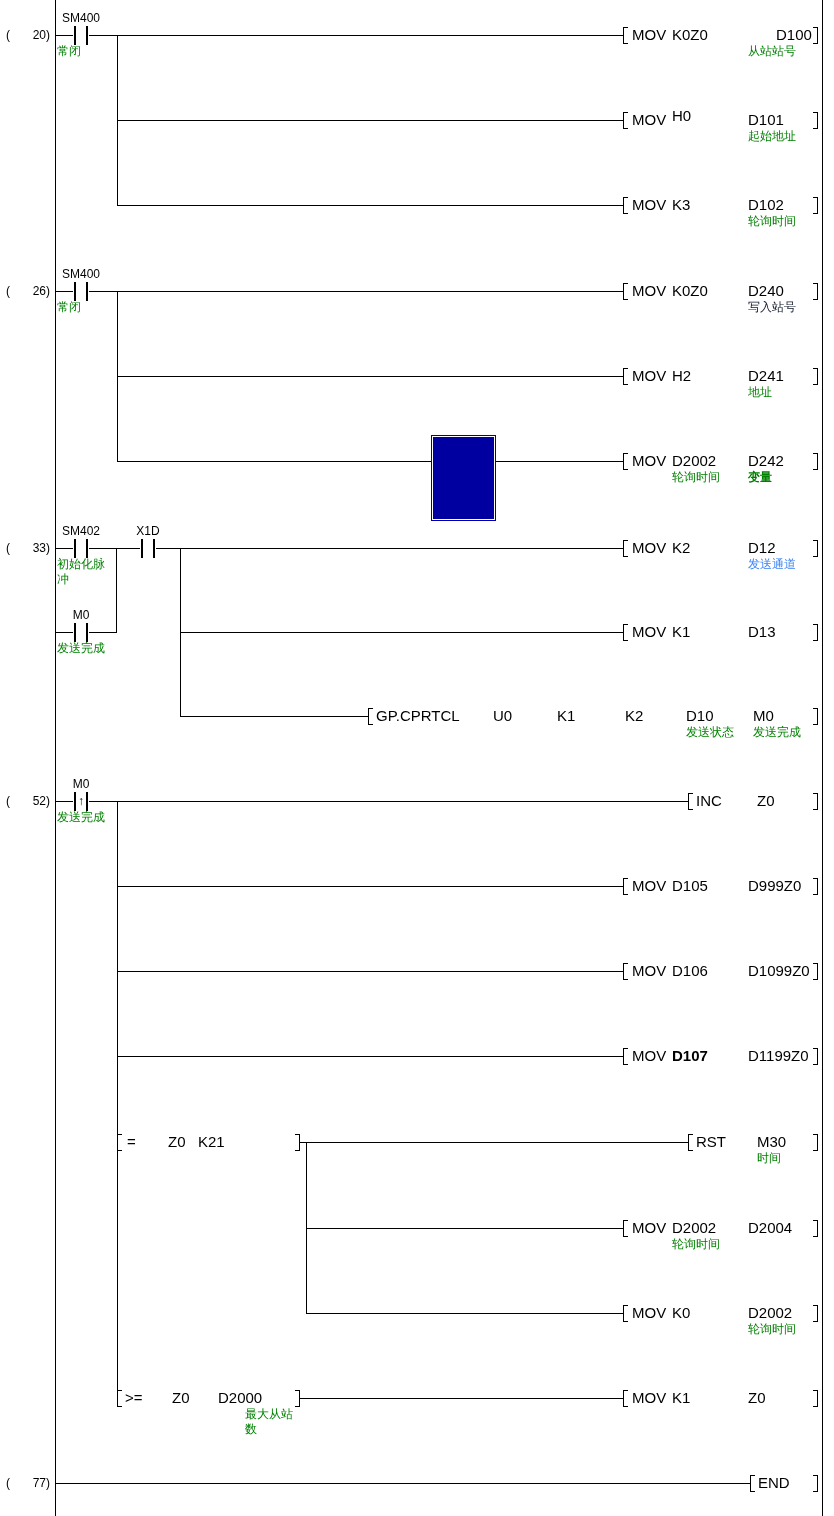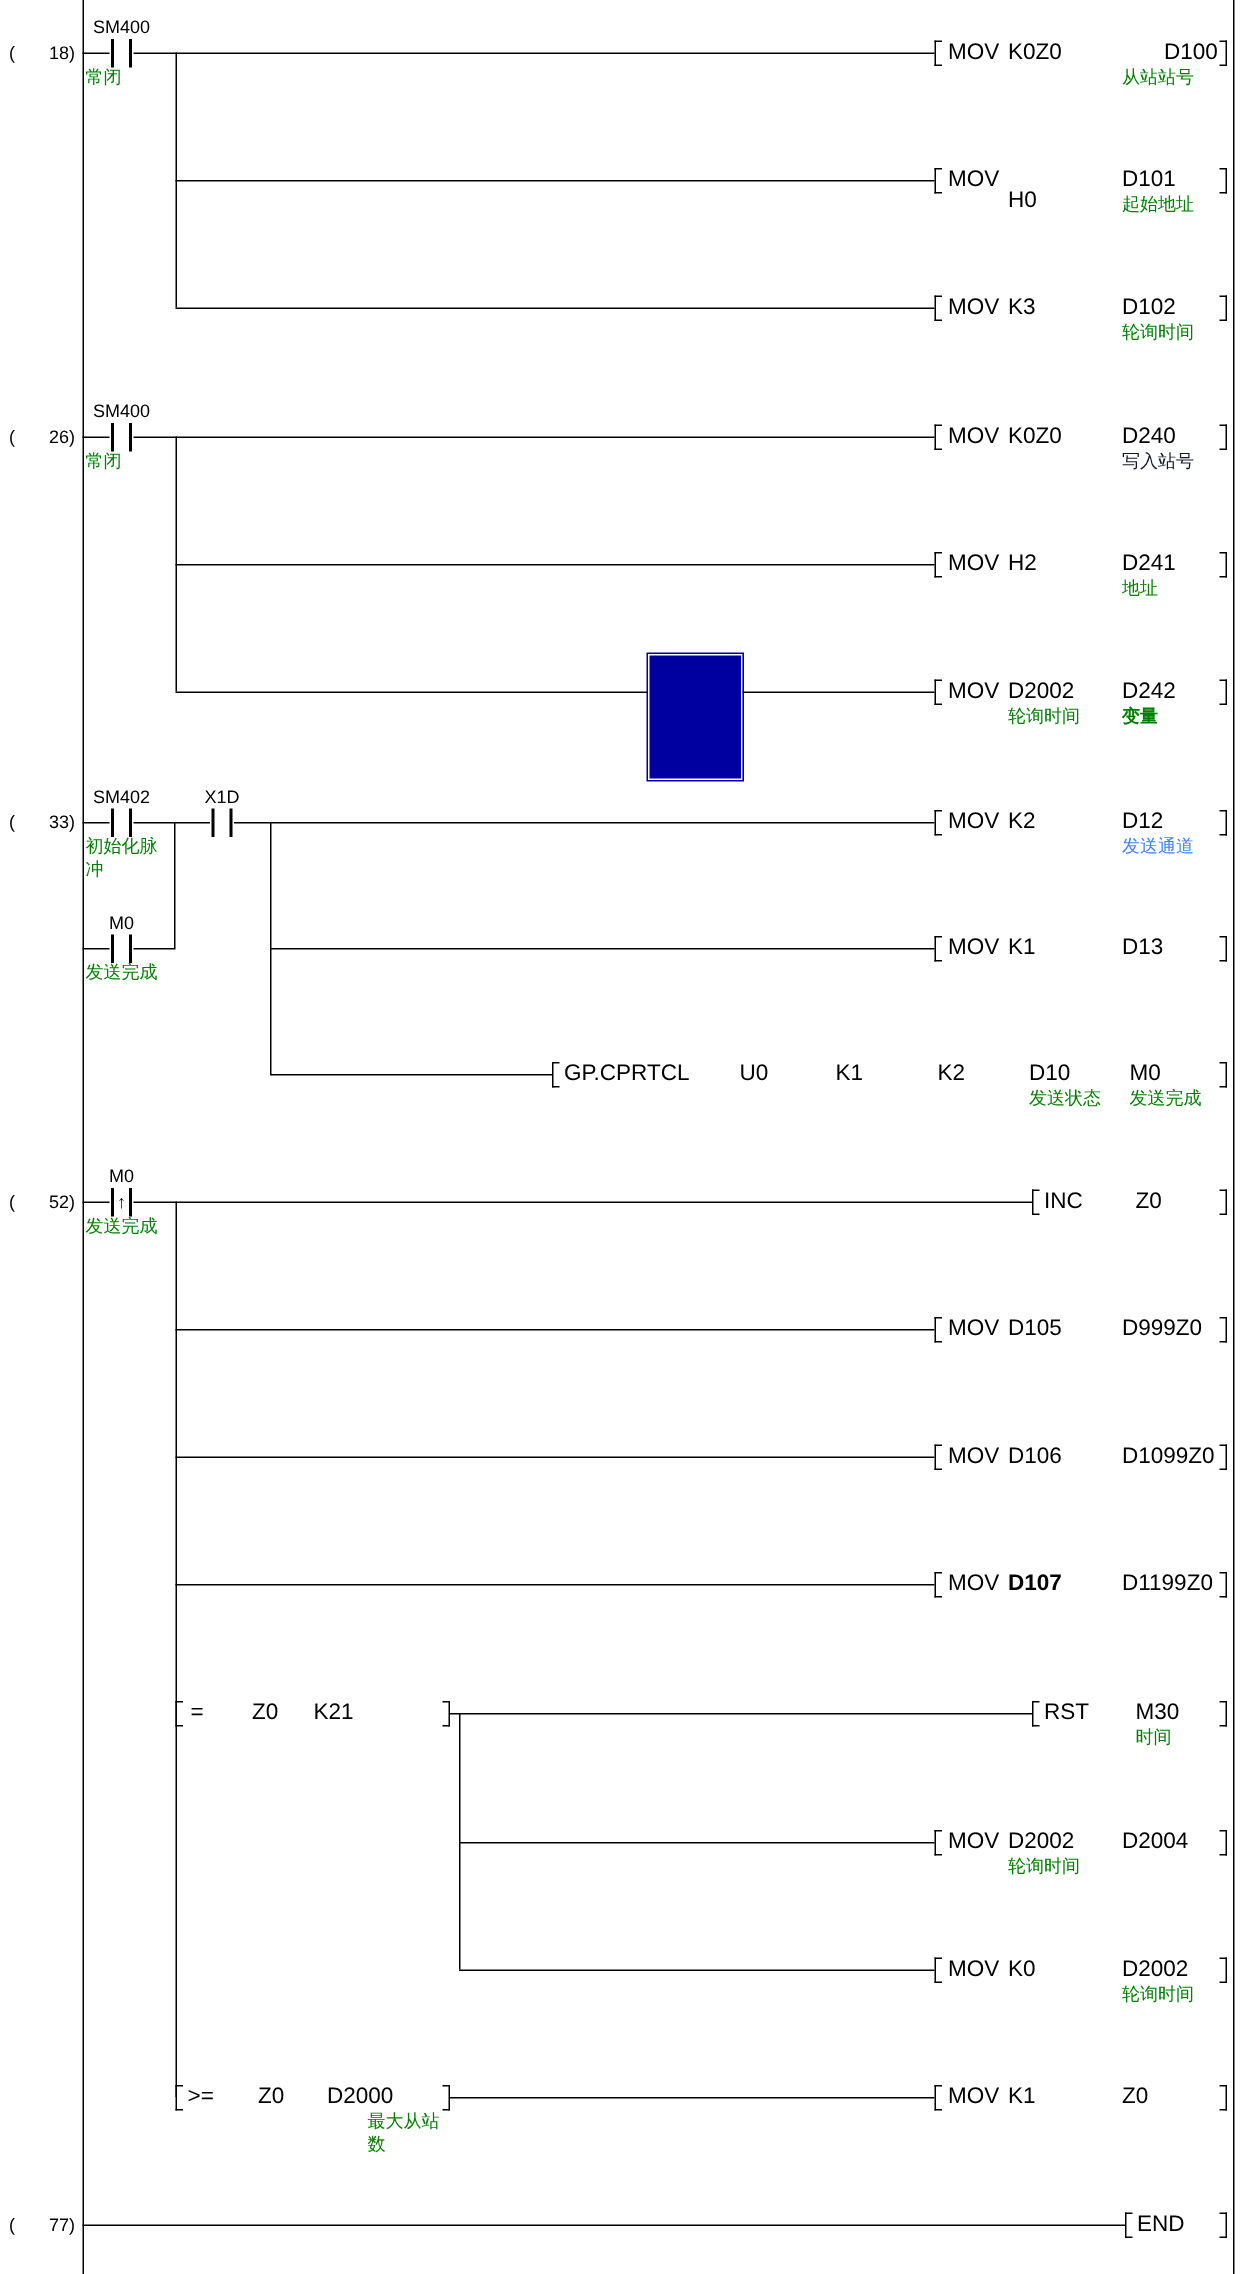--- a/index.html
+++ b/index.html
@@ -70,21 +70,21 @@
     <div class="hwire" style="left: 300px; top: 1398px; width: 323px; background: rgb(0, 0, 0);"></div>
     <div class="hwire" style="left: 55px; top: 1483px; width: 695px; background: rgb(0, 0, 0);"></div>
     <div class="vwire" style="left: 117px; top: 35px; height: 170px; background: rgb(0, 0, 0);"></div>
     <div class="vwire" style="left: 117px; top: 291px; height: 170px; background: rgb(0, 0, 0);"></div>
     <div class="vwire" style="left: 116px; top: 548px; height: 84px; background: rgb(0, 0, 0);"></div>
     <div class="vwire" style="left: 180px; top: 548px; height: 168px; background: rgb(0, 0, 0);"></div>
     <div class="vwire" style="left: 117px; top: 801px; height: 597px; background: rgb(0, 0, 0);"></div>
     <div class="vwire" style="left: 306px; top: 1142px; height: 171px; background: rgb(0, 0, 0);"></div>
     <div class="rnum" style="top: 27px;">
       <span>(</span>
-      <span>18)</span>
+      <span>20)</span>
     </div>
     <div class="rnum" style="top: 283px;">
       <span>(</span>
       <span>26)</span>
     </div>
     <div class="rnum" style="top: 540px;">
       <span>(</span>
       <span>33)</span>
     </div>
     <div class="rnum" style="top: 793px;">
@@ -97,21 +97,21 @@
     </div>
     <div class="bra bra-open" style="left: 623px; top: 27px;"></div>
     <div class="bra bra-close" style="left: 813px; top: 27px;"></div>
     <div class="devtext" style="left: 632px; top: 27px;">MOV</div>
     <div class="devtext" style="left: 672px; top: 27px;">K0Z0</div>
     <div class="devtext" style="left: 776px; top: 27px;">D100</div>
     <div class="comment" style="left: 748px; top: 44px; color: rgb(0, 128, 0);">从站站号</div>
     <div class="bra bra-open" style="left: 623px; top: 112px;"></div>
     <div class="bra bra-close" style="left: 813px; top: 112px;"></div>
     <div class="devtext" style="left: 632px; top: 112px;">MOV</div>
-    <div class="devtext" style="left: 672px; top: 126px;">H0</div>
+    <div class="devtext" style="left: 672px; top: 108px;">H0</div>
     <div class="devtext" style="left: 748px; top: 112px;">D101</div>
     <div class="comment" style="left: 748px; top: 129px; color: rgb(0, 128, 0);">起始地址</div>
     <div class="bra bra-open" style="left: 623px; top: 197px;"></div>
     <div class="bra bra-close" style="left: 813px; top: 197px;"></div>
     <div class="devtext" style="left: 632px; top: 197px;">MOV</div>
     <div class="devtext" style="left: 672px; top: 197px;">K3</div>
     <div class="devtext" style="left: 748px; top: 197px;">D102</div>
     <div class="comment" style="left: 748px; top: 214px; color: rgb(0, 128, 0);">轮询时间</div>
     <div class="bra bra-open" style="left: 623px; top: 283px;"></div>
     <div class="bra bra-close" style="left: 813px; top: 283px;"></div>
@@ -169,21 +169,21 @@
     <div class="devtext" style="left: 748px; top: 963px;">D1099Z0</div>
     <div class="bra bra-open" style="left: 623px; top: 1048px;"></div>
     <div class="bra bra-close" style="left: 813px; top: 1048px;"></div>
     <div class="devtext" style="left: 632px; top: 1048px;">MOV</div>
     <div class="devtext" style="left: 672px; top: 1048px; font-weight: bold;">D107</div>
     <div class="devtext" style="left: 748px; top: 1048px;">D1199Z0</div>
     <div class="bra bra-open" style="left: 117px; top: 1134px;"></div>
     <div class="bra bra-close" style="left: 295px; top: 1134px;"></div>
     <div class="devtext" style="left: 127px; top: 1134px;">=</div>
     <div class="devtext" style="left: 168px; top: 1134px;">Z0</div>
-    <div class="devtext" style="left: 209px; top: 1134px;">K21</div>
+    <div class="devtext" style="left: 198px; top: 1134px;">K21</div>
     <div class="bra bra-open" style="left: 688px; top: 1134px;"></div>
     <div class="bra bra-close" style="left: 813px; top: 1134px;"></div>
     <div class="devtext" style="left: 696px; top: 1134px;">RST</div>
     <div class="devtext" style="left: 757px; top: 1134px;">M30</div>
     <div class="comment" style="left: 757px; top: 1151px; color: rgb(0, 128, 0); font-family: Liberation Serif, serif;">时间</div>
     <div class="bra bra-open" style="left: 623px; top: 1220px;"></div>
     <div class="bra bra-close" style="left: 813px; top: 1220px;"></div>
     <div class="devtext" style="left: 632px; top: 1220px;">MOV</div>
     <div class="devtext" style="left: 672px; top: 1220px;">D2002</div>
     <div class="comment" style="left: 672px; top: 1237px; color: rgb(0, 128, 0);">轮询时间</div>

